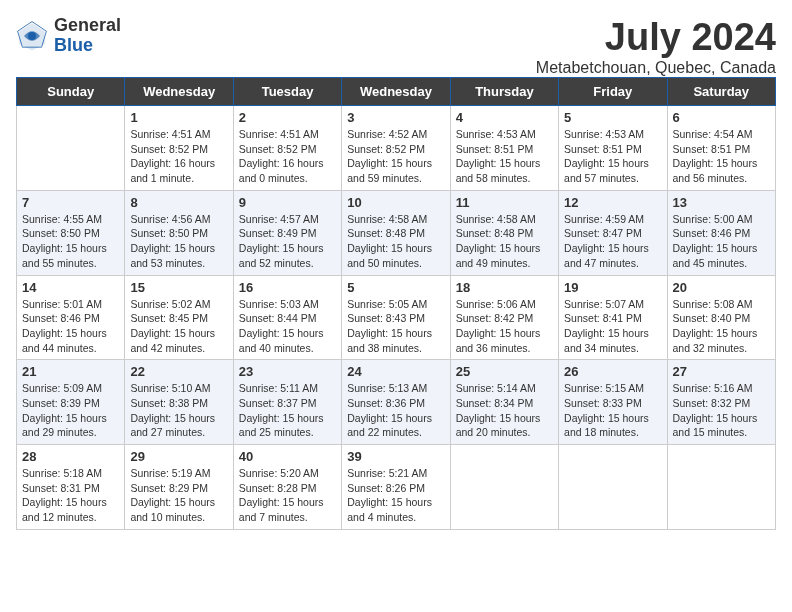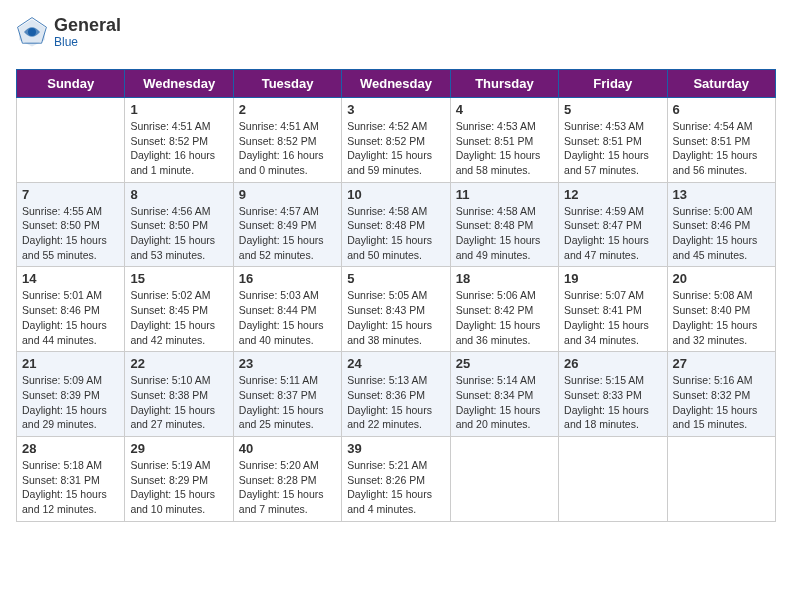--- a/index.html
+++ b/index.html
@@ -7,40 +7,40 @@
       font-family: Arial, sans-serif;
       background: #fff;
       width: 792px;
       min-height: 612px;
       padding: 16px;
     }
     .header {
       display: flex;
       justify-content: space-between;
       align-items: flex-start;
-      margin-bottom: 20px;
+      margin-bottom: 0;
     }
     .logo {
       display: flex;
       align-items: center;
       gap: 6px;
     }
     .logo-text {
       display: flex;
       flex-direction: column;
       line-height: 1.1;
     }
     .logo-general {
       font-size: 18px;
       font-weight: bold;
       color: #333;
     }
     .logo-blue {
-      font-size: 12px;
-      font-weight: normal;
+      font-size: 18px;
+      font-weight: bold;
       color: #1a5fa8;
     }
     .logo-icon {
       width: 32px;
       height: 32px;
     }
     .title-block {
       text-align: right;
     }
     .main-title {
@@ -87,39 +87,43 @@
     .empty-cell {
       background: #f9f9f9;
     }
     tr:nth-child(even) td {
       background-color: #f0f4fa;
     }
     tr:nth-child(odd) td {
       background-color: #fff;
     }
     .calendar thead tr th {
-      background-color: #701a75;
+      background-color: #404040;
     }
   </style>
 </head>
 <body>
 
 <div class="header">
   <div class="logo">
     <svg class="logo-icon" viewBox="0 0 40 40" xmlns="http://www.w3.org/2000/svg">
       <polygon points="20,4 36,14 36,30 20,38 4,30 4,14" fill="#1a5fa8" opacity="0.15"></polygon>
       <polygon points="20,2 38,14 32,34 8,34 2,14" fill="none" stroke="#1a5fa8" stroke-width="1"></polygon>
       <path d="M10 20 Q20 8 30 20 Q20 32 10 20Z" fill="#1a5fa8" opacity="0.7"></path>
       <circle cx="20" cy="20" r="5" fill="#1a5fa8"></circle>
     </svg>
     <div class="logo-text">
       <span class="logo-general">General</span>
       <span class="logo-blue">Blue</span>
     </div>
   </div>
+  <div class="title-block">
+    <div class="main-title">July 2024</div>
+    <div class="subtitle">Metabetchouan, Quebec, Canada</div>
+  </div>
 </div>
 
 <table class="calendar">
   <thead>
     <tr>
     <th>Sunday</th>
         <th>Wednesday</th>
         <th>Tuesday</th>
         <th>Wednesday</th>
         <th>Thursday</th>

